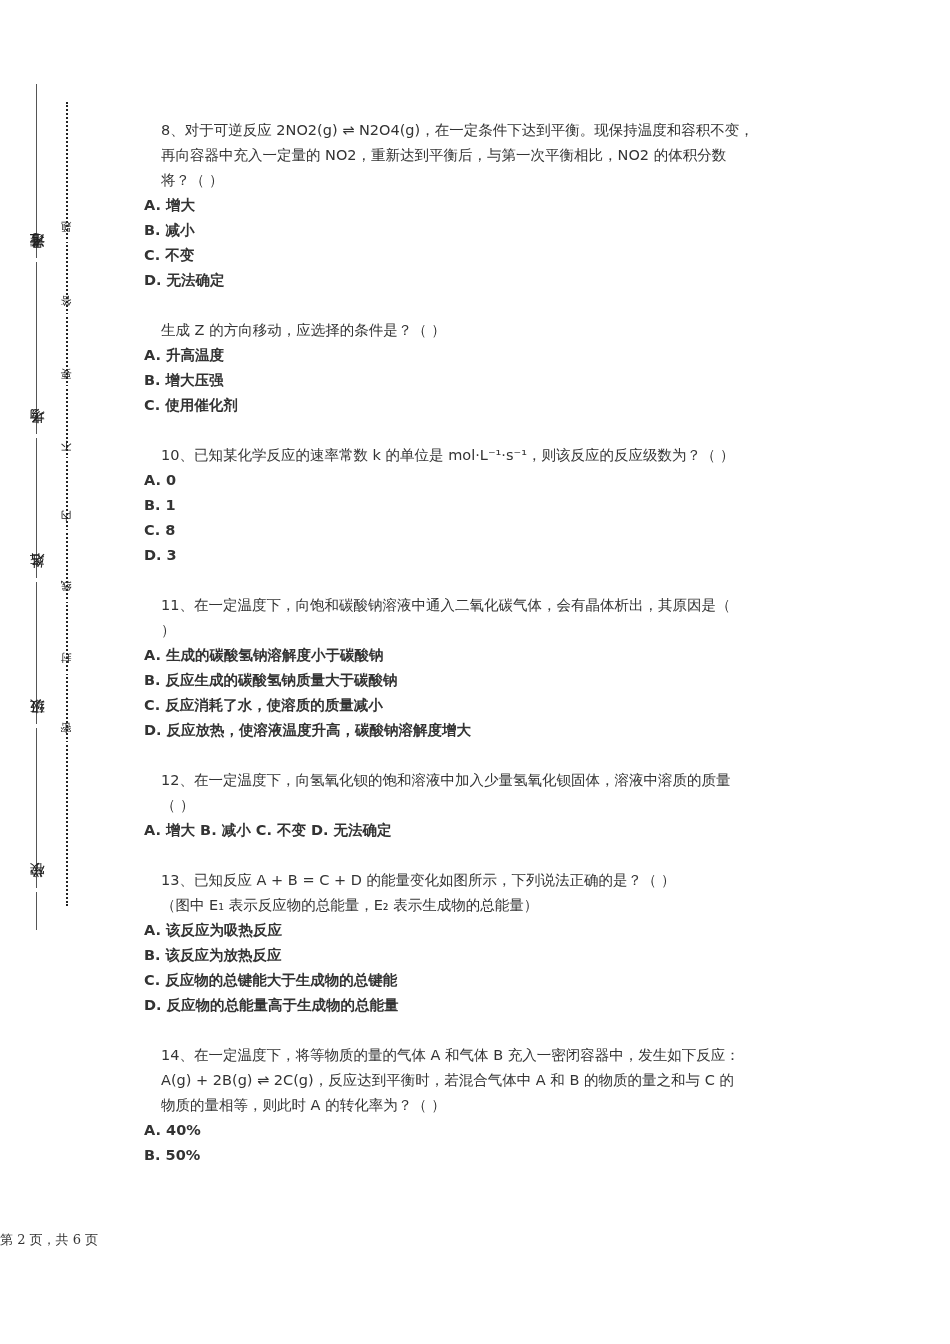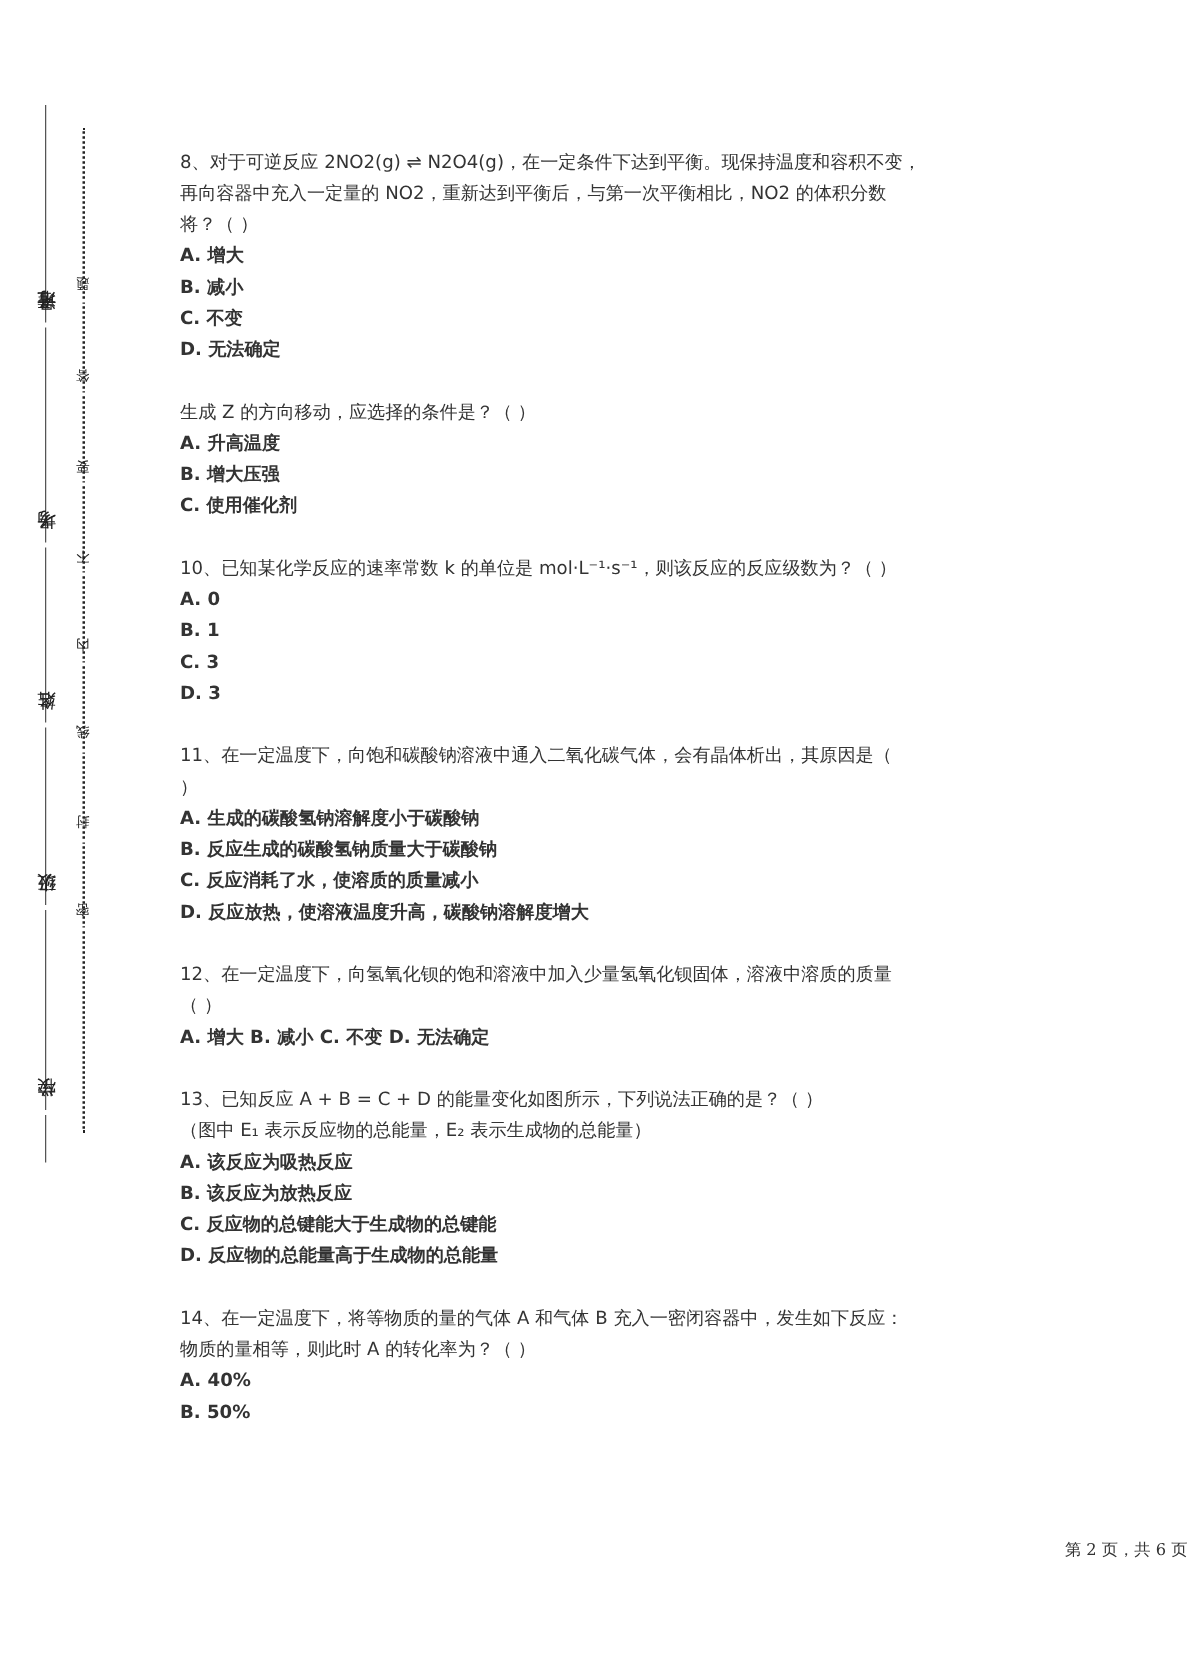--- a/index.html
+++ b/index.html
@@ -27,24 +27,24 @@
       font-family: "DejaVu Serif", "Liberation Serif", serif;
       font-size: 11px; color: #222; background: #fff;
       writing-mode: vertical-rl; transform: rotate(180deg);
       line-height: 18px; text-align: center; padding: 1px 0;
     }
     .content {
       position: absolute; left: 144px; top: 118px; width: 672px;
       font-size: 14.5px; line-height: 25px;
     }
     .question { margin: 0 0 25px 0; }
-    .q-line { display: block; white-space: nowrap; }
+    .q-line { display: block; white-space: nowrap; margin-left: 17px; }
     .option { display: block; white-space: nowrap; font-weight: bold; }
     .footer {
-      position: absolute; top: 1231px; left: 0; width: 950px; text-align: right;
+      position: absolute; top: 1231px; left: 0; width: 950px; text-align: left;
       font-family: "DejaVu Serif", "Liberation Serif", serif;
       font-size: 13px; color: #333;
     }
   </style>
 </head>
 <body>
 
 <div>
   <div class="margin-solid" style="top:84px;height:846px;"></div>
   <div class="margin-dotted" style="top:102px;height:804px;"></div>
@@ -81,21 +81,21 @@
     <span class="q-line">生成 Z 的方向移动，应选择的条件是？（ ）</span>
     <span class="option">A. 升高温度</span>
     <span class="option">B. 增大压强</span>
     <span class="option">C. 使用催化剂</span>
   </div>
 
   <div class="question">
     <span class="q-line">10、已知某化学反应的速率常数 k 的单位是 mol·L⁻¹·s⁻¹，则该反应的反应级数为？（ ）</span>
     <span class="option">A. 0</span>
     <span class="option">B. 1</span>
-    <span class="option">C. 3</span>
+    <span class="option">C. 8</span>
     <span class="option">D. 3</span>
   </div>
 
   <div class="question">
     <span class="q-line">11、在一定温度下，向饱和碳酸钠溶液中通入二氧化碳气体，会有晶体析出，其原因是（</span>
     <span class="q-line">）</span>
     <span class="option">A. 生成的碳酸氢钠溶解度小于碳酸钠</span>
     <span class="option">B. 反应生成的碳酸氢钠质量大于碳酸钠</span>
     <span class="option">C. 反应消耗了水，使溶质的质量减小</span>
     <span class="option">D. 反应放热，使溶液温度升高，碳酸钠溶解度增大</span>
@@ -111,20 +111,21 @@
     <span class="q-line">13、已知反应 A + B = C + D 的能量变化如图所示，下列说法正确的是？（ ）</span>
     <span class="q-line">（图中 E₁ 表示反应物的总能量，E₂ 表示生成物的总能量）</span>
     <span class="option">A. 该反应为吸热反应</span>
     <span class="option">B. 该反应为放热反应</span>
     <span class="option">C. 反应物的总键能大于生成物的总键能</span>
     <span class="option">D. 反应物的总能量高于生成物的总能量</span>
   </div>
 
   <div class="question">
     <span class="q-line">14、在一定温度下，将等物质的量的气体 A 和气体 B 充入一密闭容器中，发生如下反应：</span>
+    <span class="q-line">A(g) + 2B(g) ⇌ 2C(g)，反应达到平衡时，若混合气体中 A 和 B 的物质的量之和与 C 的</span>
     <span class="q-line">物质的量相等，则此时 A 的转化率为？（ ）</span>
     <span class="option">A. 40%</span>
     <span class="option">B. 50%</span>
   </div>
 
 </div>
 
 <div class="footer">第 2 页，共 6 页</div>
 
 </body></html>

